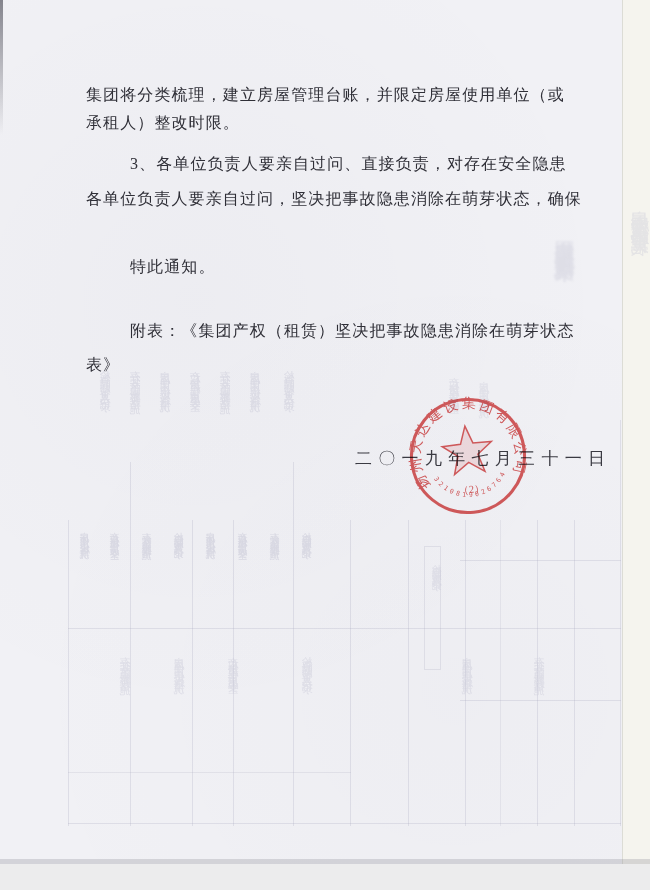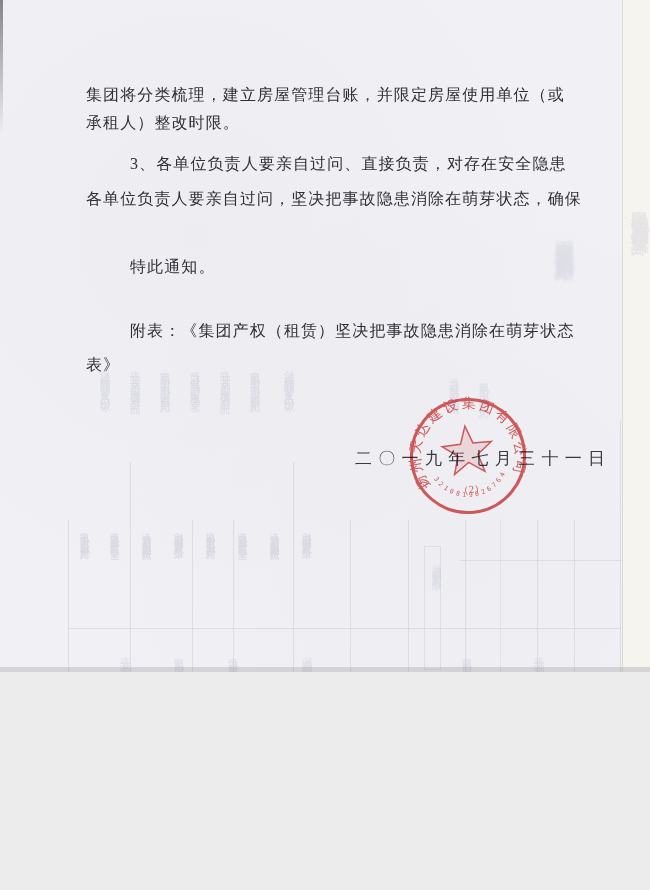--- a/index.html
+++ b/index.html
@@ -1,17 +1,17 @@
 <!DOCTYPE html>
 <html><head>
 <meta charset="utf-8">
 <style>
   html,body{margin:0;padding:0;background:#ececed;}
   .paper{
-    position:relative;width:650px;height:672px;overflow:hidden;
+    position:relative;width:650px;height:864px;overflow:hidden;
     background:#f1f1f5;
     font-family:"Liberation Serif","DejaVu Serif",serif;
   }
   .paper::before{
     content:"";position:absolute;inset:0;z-index:0;
     background:
       radial-gradient(circle at 30% 35%, rgba(20,20,60,0.018), transparent 60%),
       radial-gradient(circle at 70% 80%, rgba(20,20,60,0.015), transparent 55%);
   }
 

